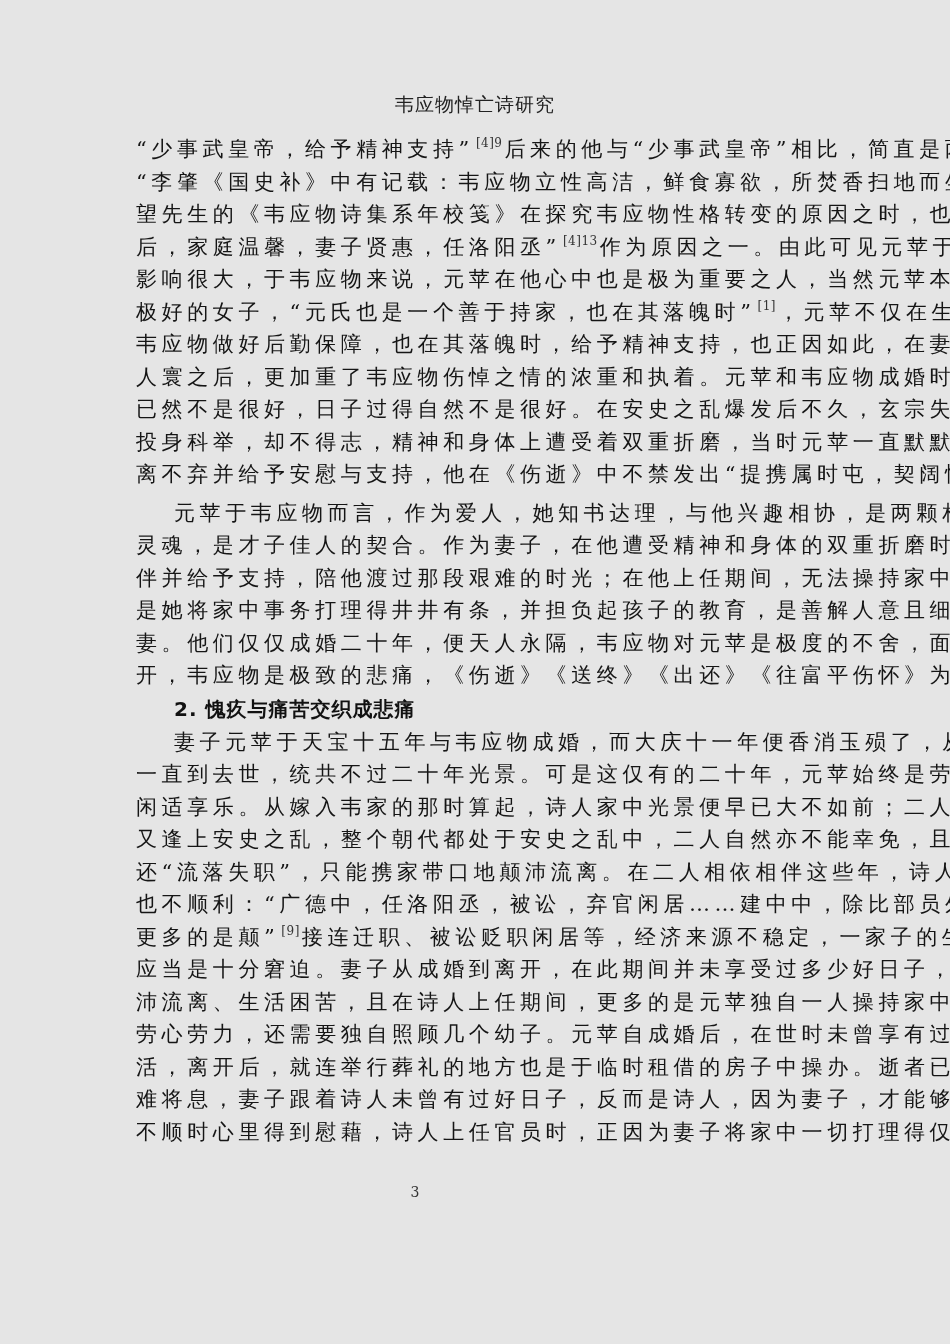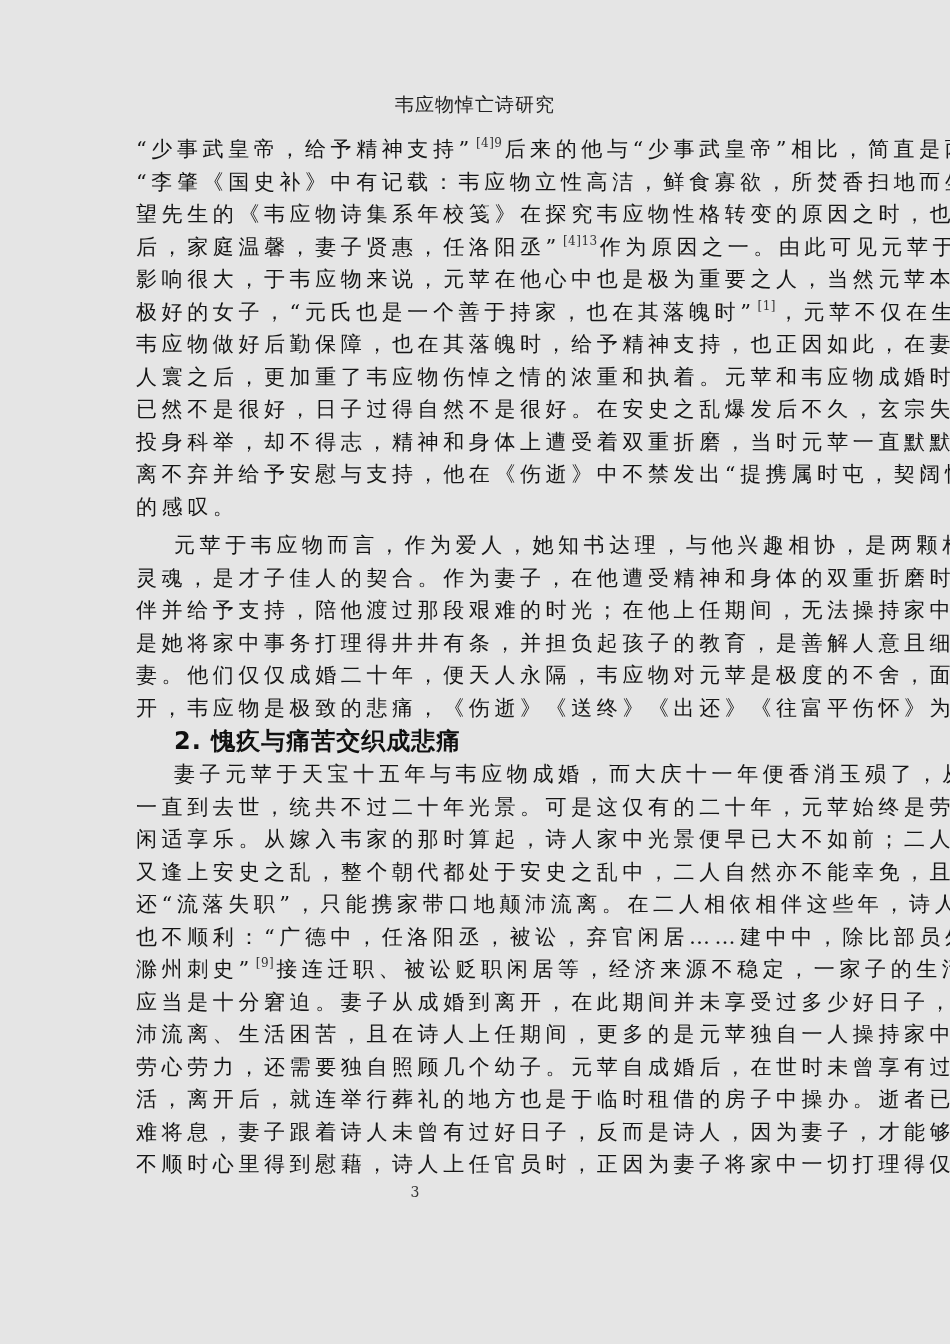--- a/index.html
+++ b/index.html
@@ -58,21 +58,21 @@
       color: #333;
       margin: 0 2px 0 2px;
     }
     .section-heading {
       display: block;
       height: 34px;
       line-height: 34px;
       padding-left: 38px;
       font-family: "DejaVu Sans", "Liberation Sans", sans-serif;
       font-weight: bold;
-      font-size: 24px;
+      font-size: 20px;
       letter-spacing: 1px;
       color: #111;
     }
     .page-number {
       position: absolute;
       top: 1184px;
       left: 0;
       width: 830px;
       text-align: center;
       font-size: 14px;
@@ -93,42 +93,41 @@
       <span class="line"><span>“李肇《国史补》中有记载：韦应物立性高洁，鲜食寡欲，所焚香扫地而坐”</span></span>
       <span class="line"><span>望先生的《韦应物诗集系年校笺》在探究韦应物性格转变的原因之时，也将“成家以</span></span>
       <span class="line"><span>后，家庭温馨，妻子贤惠，任洛阳丞”</span><sup class="cite">[4]13</sup><span>作为原因之一。由此可见元苹于韦应物的</span></span>
       <span class="line"><span>影响很大，于韦应物来说，元苹在他心中也是极为重要之人，当然元苹本身就是一个</span></span>
       <span class="line"><span>极好的女子，“元氏也是一个善于持家，也在其落魄时”</span><sup class="cite">[1]</sup><span>，元苹不仅在生活上为</span></span>
       <span class="line"><span>韦应物做好后勤保障，也在其落魄时，给予精神支持，也正因如此，在妻子蓦地撒手</span></span>
       <span class="line"><span>人寰之后，更加重了韦应物伤悼之情的浓重和执着。元苹和韦应物成婚时，家中光景</span></span>
       <span class="line"><span>已然不是很好，日子过得自然不是很好。在安史之乱爆发后不久，玄宗失势，韦应物</span></span>
       <span class="line"><span>投身科举，却不得志，精神和身体上遭受着双重折磨，当时元苹一直默默陪着他，不</span></span>
       <span class="line"><span>离不弃并给予安慰与支持，他在《伤逝》中不禁发出“提携属时屯，契阔忧患灾”</span></span>
-      <span class="line"><span>的感叹。</span></span>
     </div>
 
     <div style="margin-top:6px;">
       <span class="line indent"><span>元苹于韦应物而言，作为爱人，她知书达理，与他兴趣相协，是两颗相互吸引的</span></span>
       <span class="line"><span>灵魂，是才子佳人的契合。作为妻子，在他遭受精神和身体的双重折磨时，是默默陪</span></span>
       <span class="line"><span>伴并给予支持，陪他渡过那段艰难的时光；在他上任期间，无法操持家中大小事宜时，</span></span>
       <span class="line"><span>是她将家中事务打理得井井有条，并担负起孩子的教育，是善解人意且细致入微的贤</span></span>
       <span class="line"><span>妻。他们仅仅成婚二十年，便天人永隔，韦应物对元苹是极度的不舍，面对元苹的离</span></span>
       <span class="line"><span>开，韦应物是极致的悲痛，《伤逝》《送终》《出还》《往富平伤怀》为代表。</span></span>
     </div>
 
     <div class="section-heading">2. 愧疚与痛苦交织成悲痛</div>
 
     <div>
       <span class="line indent"><span>妻子元苹于天宝十五年与韦应物成婚，而大庆十一年便香消玉殒了，从嫁入韦家</span></span>
       <span class="line"><span>一直到去世，统共不过二十年光景。可是这仅有的二十年，元苹始终是劳心劳力多于</span></span>
       <span class="line"><span>闲适享乐。从嫁入韦家的那时算起，诗人家中光景便早已大不如前；二人成婚的那年，</span></span>
       <span class="line"><span>又逢上安史之乱，整个朝代都处于安史之乱中，二人自然亦不能幸免，且韦应物</span></span>
       <span class="line"><span>还“流落失职”，只能携家带口地颠沛流离。在二人相依相伴这些年，诗人的仕途并</span></span>
       <span class="line"><span>也不顺利：“广德中，任洛阳丞，被讼，弃官闲居……建中中，除比部员外郎，出为</span></span>
-      <span class="line"><span>滁州刺史”</span><sup class="cite">[9]</sup><span>接连迁职、被讼贬职闲居等，经济来源不稳定，一家子的生活可想而知，</span></span>
+      <span class="line"><span>更多的是颠”</span><sup class="cite">[9]</sup><span>接连迁职、被讼贬职闲居等，经济来源不稳定，一家子的生活可想而知，</span></span>
       <span class="line"><span>应当是十分窘迫。妻子从成婚到离开，在此期间并未享受过多少好日子，更多的是颠</span></span>
       <span class="line"><span>沛流离、生活困苦，且在诗人上任期间，更多的是元苹独自一人操持家中大小事务，</span></span>
       <span class="line"><span>劳心劳力，还需要独自照顾几个幼子。元苹自成婚后，在世时未曾享有过一天富贵生</span></span>
       <span class="line"><span>活，离开后，就连举行葬礼的地方也是于临时租借的房子中操办。逝者已逝，生者最</span></span>
       <span class="line"><span>难将息，妻子跟着诗人未曾有过好日子，反而是诗人，因为妻子，才能够在仕途屡次</span></span>
       <span class="line"><span>不顺时心里得到慰藉，诗人上任官员时，正因为妻子将家中一切打理得仅仅有条，诗</span></span>
     </div>
 
   </div>
 

